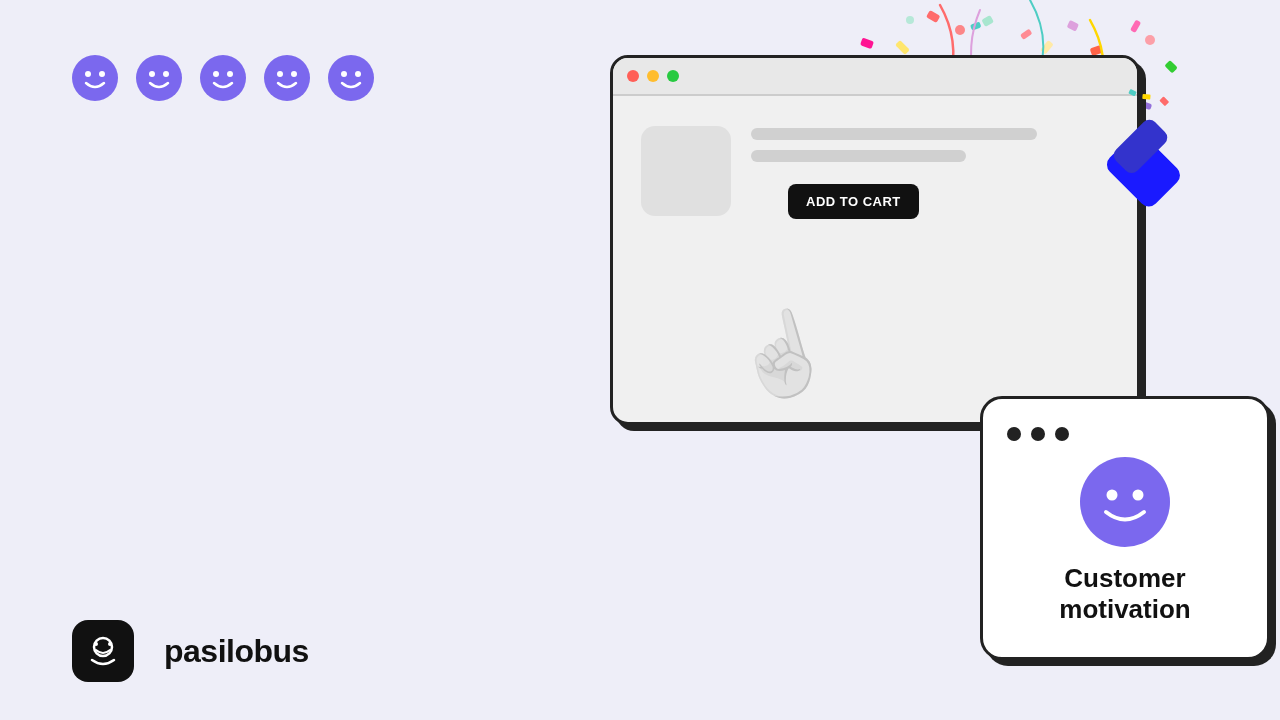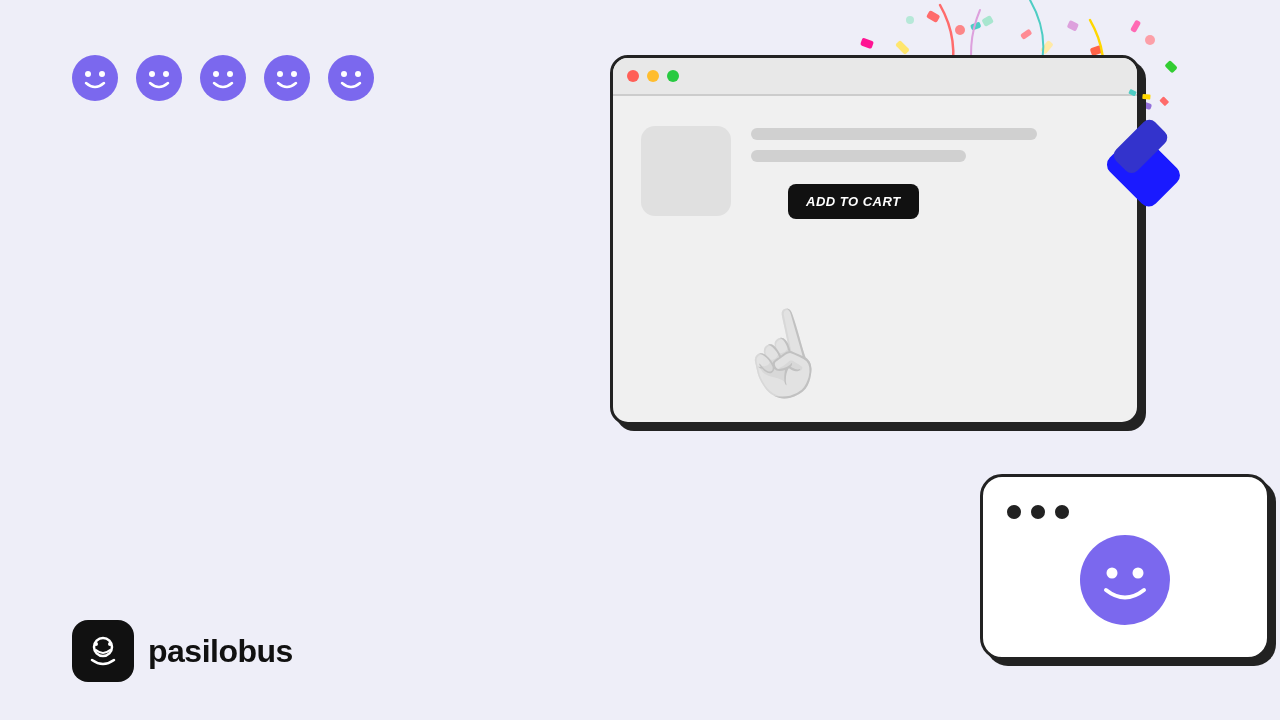--- a/index.html
+++ b/index.html
@@ -39,21 +39,21 @@
       letter-spacing: -1px;
     }
 
     
     .logo-area {
       position: absolute;
       bottom: 38px;
       left: 72px;
       display: flex;
       align-items: center;
-      gap: 14px;
+      gap: 30px;
     }
 
     .logo-icon {
       width: 62px;
       height: 62px;
       background: #111;
       border-radius: 16px;
       display: flex;
       align-items: center;
       justify-content: center;
@@ -141,21 +141,20 @@
       top: 88px;
       background: #111;
       color: #fff;
       border: none;
       border-radius: 8px;
       padding: 10px 18px;
       font-size: 13px;
       font-weight: 700;
       letter-spacing: 0.5px;
       cursor: pointer;
-      font-style: italic;
     }
 
     
     .hand-cursor {
       position: absolute;
       left: 120px;
       bottom: 20px;
       font-size: 80px;
       opacity: 0.35;
       transform: rotate(-15deg);
@@ -356,15 +355,16 @@
       <div class="card-dot"></div>
       <div class="card-dot"></div>
       <div class="card-dot"></div>
     </div>
     <svg class="card-smiley" viewBox="0 0 90 90" fill="none" xmlns="http://www.w3.org/2000/svg">
       <circle cx="45" cy="45" r="45" fill="#7B68EE"></circle>
       <circle cx="32" cy="38" r="5.5" fill="white"></circle>
       <circle cx="58" cy="38" r="5.5" fill="white"></circle>
       <path d="M26 55 Q45 70 64 55" stroke="white" stroke-width="4" stroke-linecap="round" fill="none"></path>
     </svg>
+    <div class="card-title">Customer motivation</div>
   </div>
 
 </div>
 
 </body></html>

